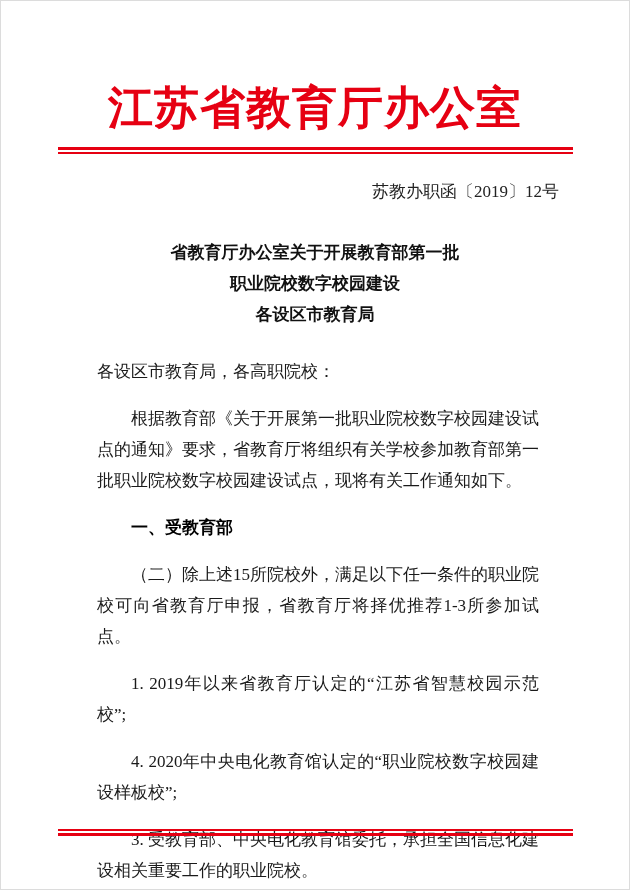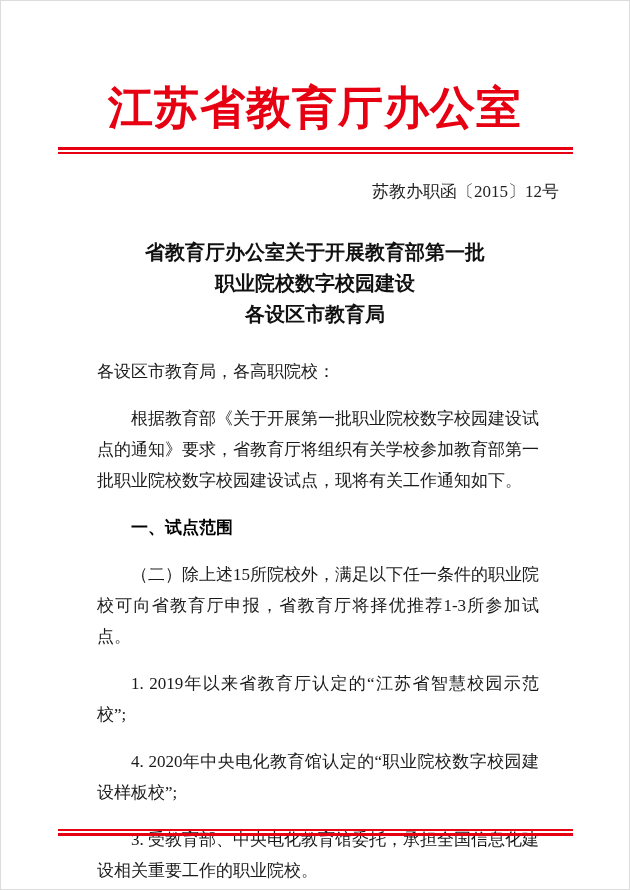--- a/index.html
+++ b/index.html
@@ -46,21 +46,21 @@
   .docnum {
     margin-top: 26px;
     padding-right: 70px;
     text-align: right;
     font-size: 17px;
     color: #222;
   }
   .doc-title {
     margin-top: 34px;
     text-align: center;
-    font-size: 20px;
+    font-size: 17px;
     font-weight: bold;
     line-height: 31px;
     color: #111;
   }
   .body-text {
     margin-top: 26px;
     padding: 0 74px 0 80px;
     font-size: 17px;
     line-height: 31px;
     text-align: justify;
@@ -100,38 +100,38 @@
 <div class="page">
 
   <div class="letterhead">江苏省教育厅办公室</div>
 
   <div class="head-rule">
     <div class="rule-thick"></div>
     <div class="rule-gap"></div>
     <div class="rule-thin"></div>
   </div>
 
-  <div class="docnum">苏教办职函〔2015〕12号</div>
+  <div class="docnum">苏教办职函〔2019〕12号</div>
 
   <div class="doc-title">
 
       <div class="title-line">省教育厅办公室关于开展教育部第一批</div>
 
       <div class="title-line">职业院校数字校园建设</div>
 
       <div class="title-line">各设区市教育局</div>
     </div>
 
   <div class="body-text">
 
       <p class="para para-salutation">各设区市教育局，各高职院校：</p>
 
       <p class="para para-normal">根据教育部《关于开展第一批职业院校数字校园建设试点的通知》要求，省教育厅将组织有关学校参加教育部第一批职业院校数字校园建设试点，现将有关工作通知如下。</p>
 
-      <p class="para para-heading">一、试点范围</p>
+      <p class="para para-heading">一、受教育部</p>
 
 
       <p class="para para-normal">（二）除上述15所院校外，满足以下任一条件的职业院校可向省教育厅申报，省教育厅将择优推荐1-3所参加试点。</p>
 
       <p class="para para-normal">1. 2019年以来省教育厅认定的“江苏省智慧校园示范校”;</p>
 
       <p class="para para-normal">4. 2020年中央电化教育馆认定的“职业院校数字校园建设样板校”;</p>
 
       <p class="para para-normal">3. 受教育部、中央电化教育馆委托，承担全国信息化建设相关重要工作的职业院校。</p>
 

